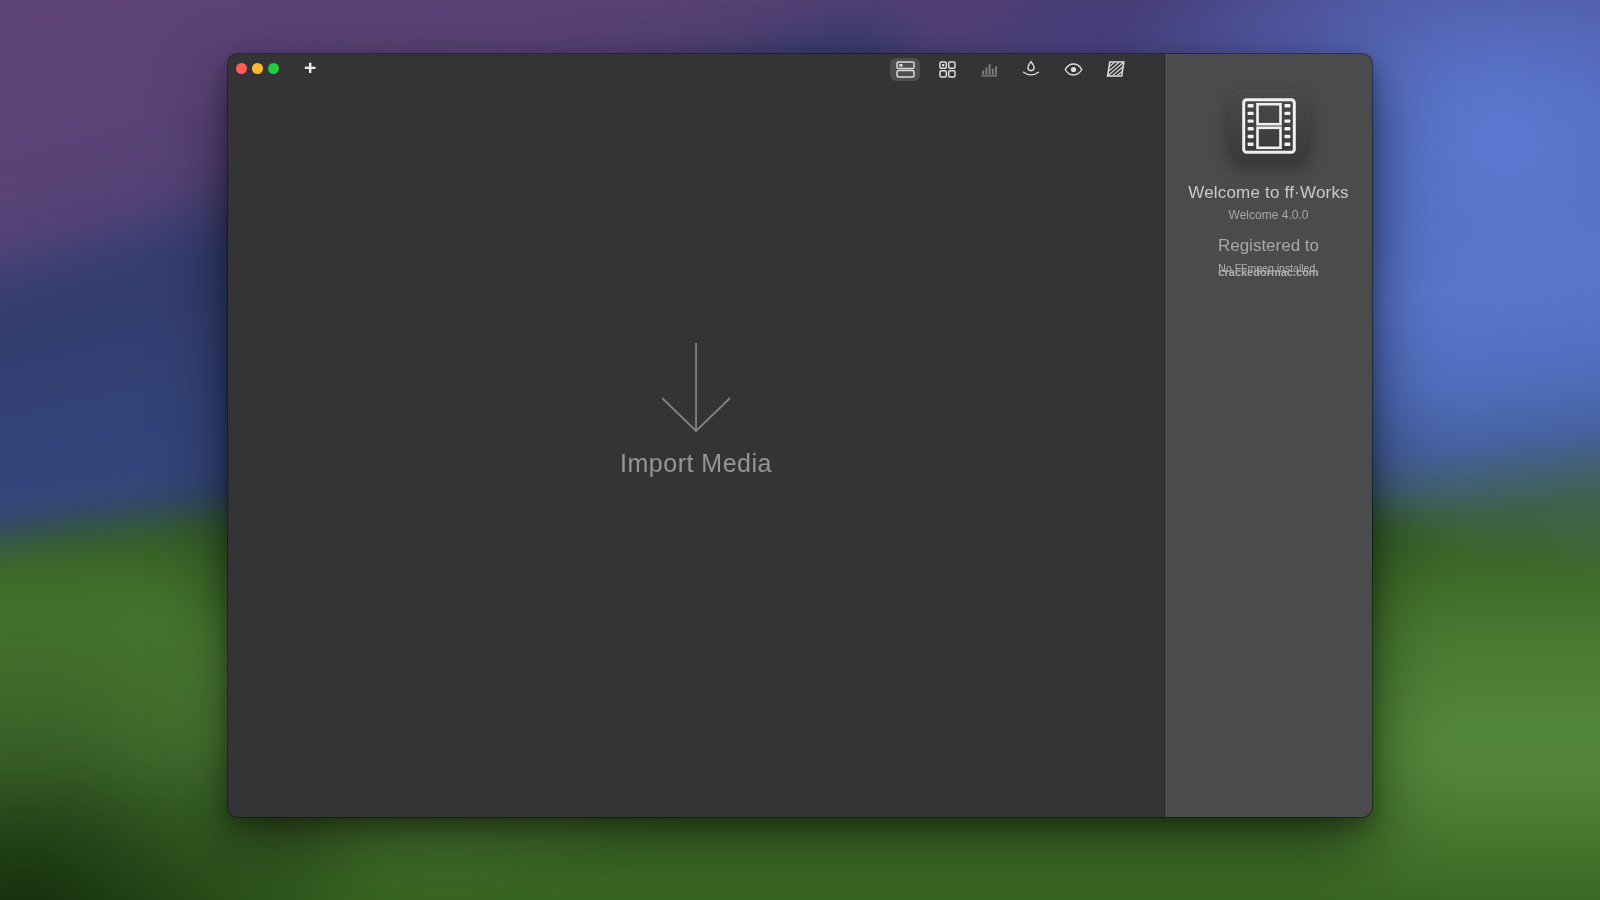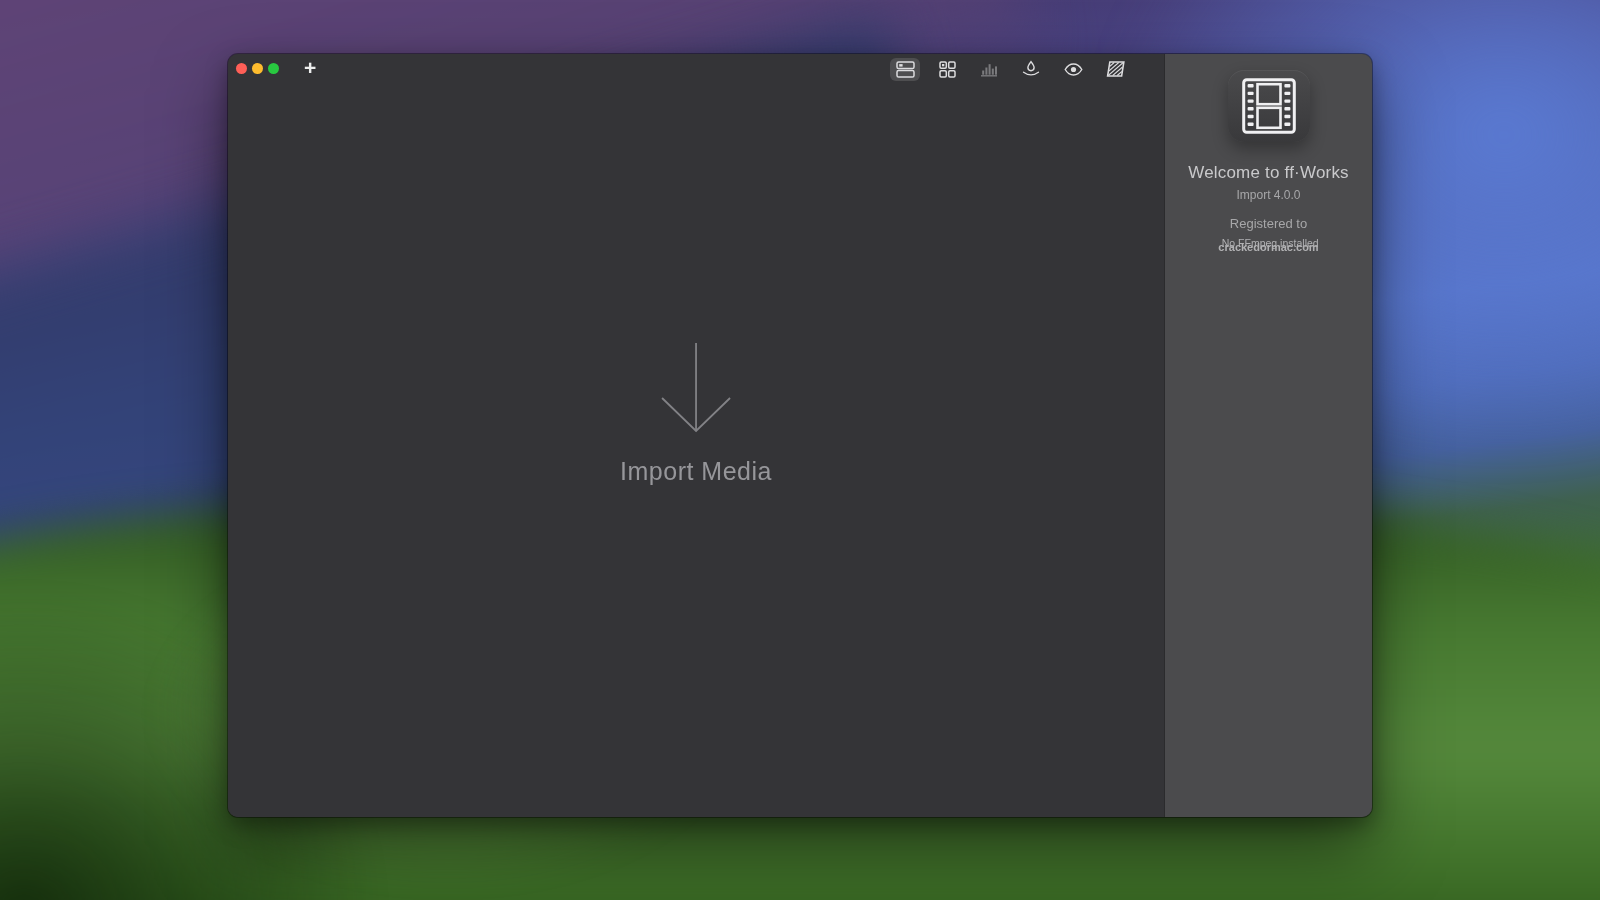--- a/index.html
+++ b/index.html
@@ -55,33 +55,33 @@
     font-size:21px;font-weight:700;line-height:20px;padding:0;font-family:"Liberation Sans",sans-serif;}
 
   .toolbar{position:absolute;top:3px;right:34px;height:24px;display:flex;align-items:center;gap:12px;}
   .tool{width:30px;height:23px;display:flex;align-items:center;justify-content:center;
     background:transparent;border:none;border-radius:6px;padding:0;}
   .tool.selected{background:rgba(255,255,255,.13);}
   .tool.disabled{opacity:.42;}
   .tool svg{display:block;}
 
   .import{position:absolute;left:50%;top:288px;transform:translateX(-50%);
-    display:flex;flex-direction:column;align-items:center;gap:23px;}
+    display:flex;flex-direction:column;align-items:center;gap:15px;}
   .import-label{font-size:25px;color:var(--import-fg);letter-spacing:.5px;white-space:nowrap;}
 
   
   .sidebar{width:208px;background:var(--sidebar-bg);border-left:1px solid #2b2b2d;
-    display:flex;flex-direction:column;align-items:center;padding-top:16px;text-align:right;}
+    display:flex;flex-direction:column;align-items:center;padding-top:36px;text-align:left;}
   .app-icon{width:82px;height:72px;border-radius:16px;
     background:linear-gradient(180deg,#4a4a4c 0%,#39393b 100%);
     box-shadow:0 7px 16px rgba(0,0,0,.30), inset 0 1px 0 rgba(255,255,255,.06);
     display:flex;align-items:center;justify-content:center;}
   .welcome{margin-top:21px;font-size:17px;color:var(--text-bright);letter-spacing:.2px;white-space:nowrap;}
   .version{margin-top:5px;font-size:12px;color:var(--text-dim);}
-  .registered{margin-top:14px;font-size:13px;color:var(--text-dim);}
+  .registered{margin-top:14px;font-size:17px;color:var(--text-dim);}
   .reg-overlap{margin-top:7px;line-height:11px;}
   .reg-line1{font-size:10.5px;color:#b1b1b3;}
   .reg-line2{font-size:11px;color:#b1b1b3;margin-top:-7px;font-weight:bold;}
 </style>
 </head>
 <body>
 
 <div class="wallpaper">
   <div class="wp-layer wp-magenta"></div>
   <div class="wp-layer wp-navy"></div>
@@ -187,20 +187,20 @@
           <rect x="42.4" y="6" width="6" height="3.4" rx="1"></rect>
           <rect x="42.4" y="13.7" width="6" height="3.4" rx="1"></rect>
           <rect x="42.4" y="21.4" width="6" height="3.4" rx="1"></rect>
           <rect x="42.4" y="29.1" width="6" height="3.4" rx="1"></rect>
           <rect x="42.4" y="36.8" width="6" height="3.4" rx="1"></rect>
           <rect x="42.4" y="44.5" width="6" height="3.4" rx="1"></rect>
         </g>
       </svg>
     </div>
     <div class="welcome">Welcome to ff·Works</div>
-    <div class="version">Import 4.0.0</div>
+    <div class="version">Welcome 4.0.0</div>
     <div class="registered">Registered to</div>
     <div class="reg-overlap">
       <div class="reg-line1">No FFmpeg installed</div>
       <div class="reg-line2">crackedormac.com</div>
     </div>
   </aside>
 </div>
 
 </body></html>

